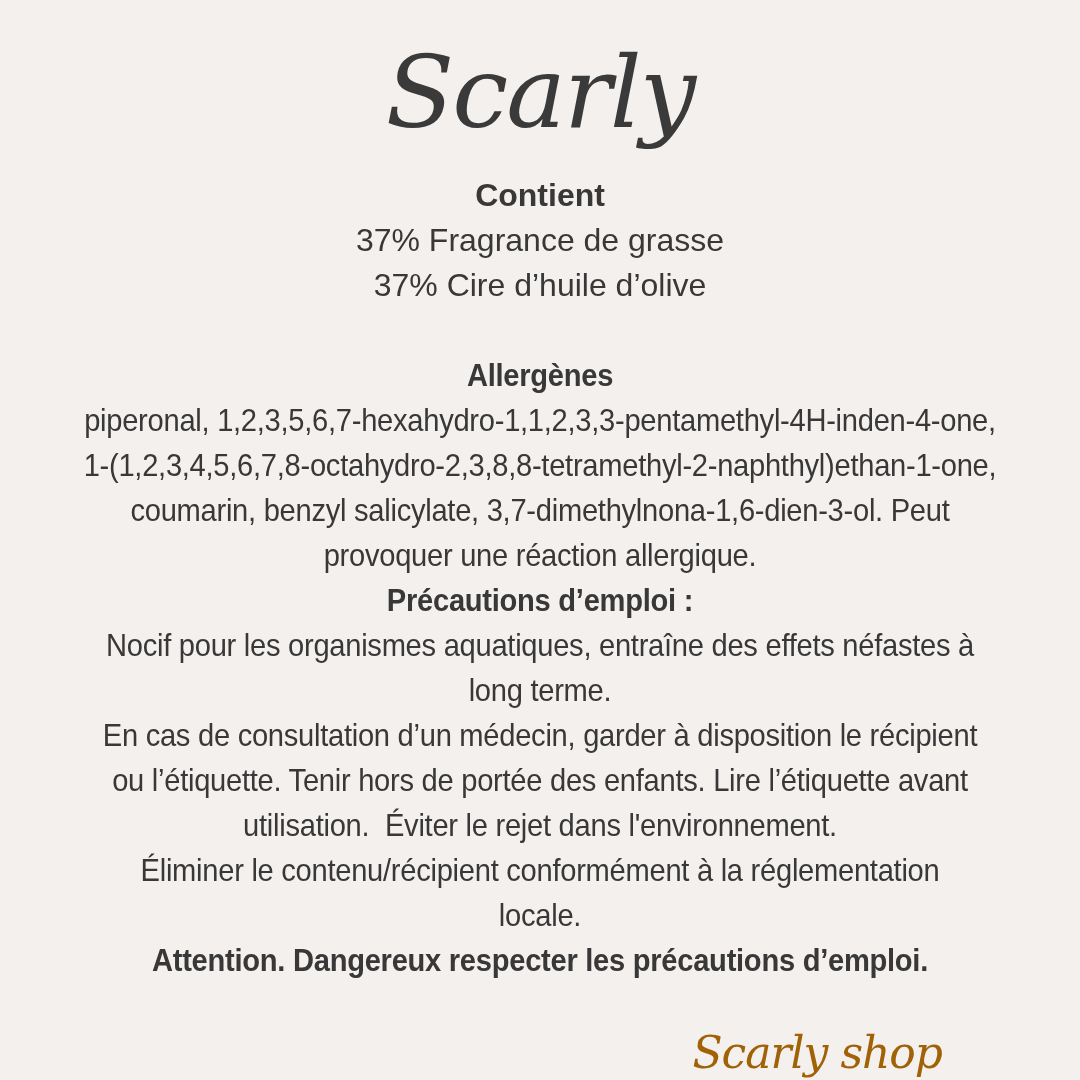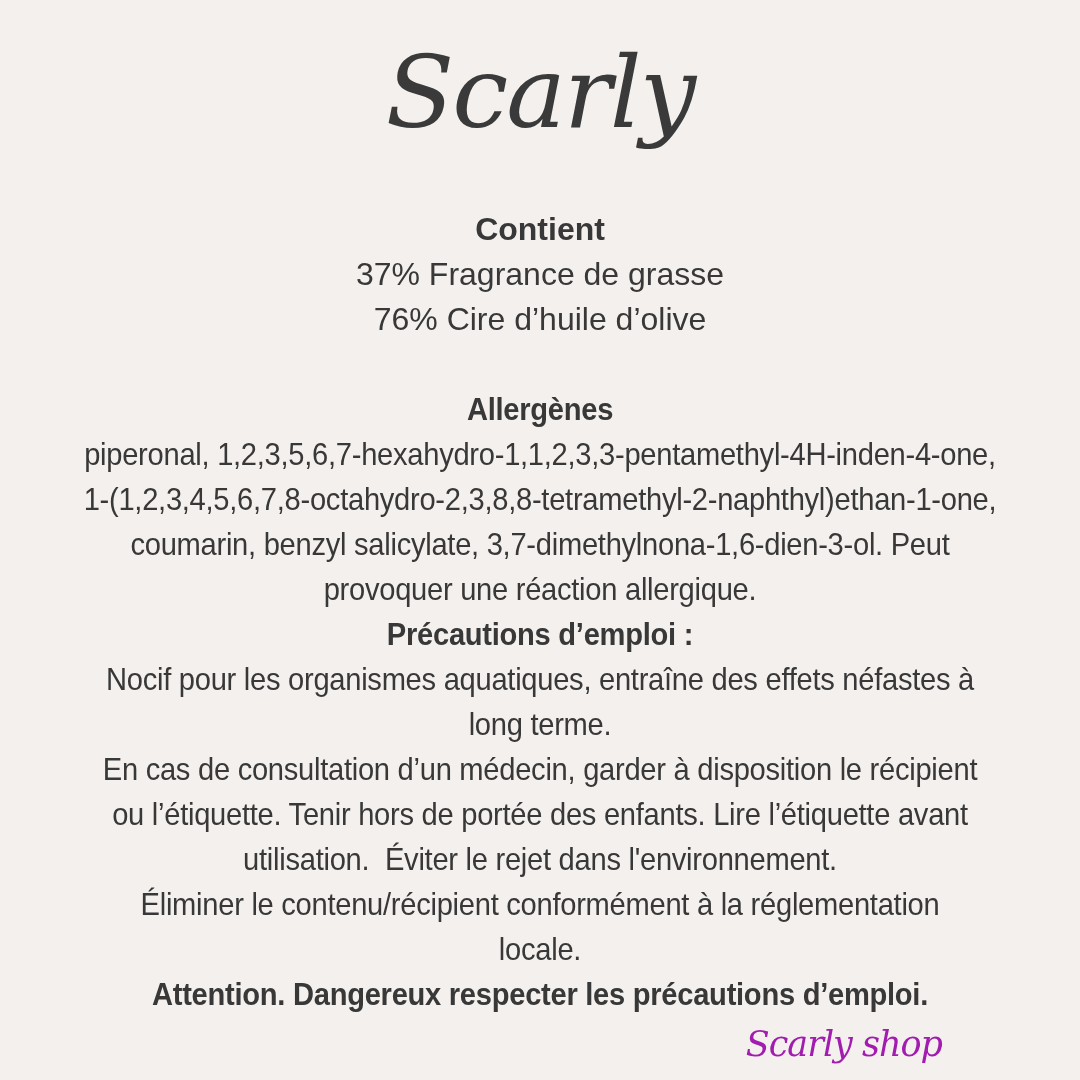--- a/index.html
+++ b/index.html
@@ -28,39 +28,38 @@
     font-weight: 400;
     font-size: 100px;
     line-height: 1.3;
     letter-spacing: -2px;
     color: #3a3a3a;
   }
 
   .signature {
     position: absolute;
     right: 138px;
-    bottom: 16px;
+    bottom: 2px;
     font-family: "DejaVu Serif", serif;
     font-style: italic;
     font-weight: 400;
-    font-size: 35px;
+    font-size: 44px;
     letter-spacing: -1px;
-    color: #a21caf;
+    color: #a16207;
   }
 
   .content {
     position: absolute;
     top: 173px;
     left: 0;
     width: 100%;
     text-align: center;
     font-size: 32px;
     line-height: 45px;
     font-weight: 400;
-    margin-top: 34px;
   }
 
   .line { white-space: pre; }        
   .bold { font-weight: 700; }
 
   
   .cond { transform: scaleX(0.91); transform-origin: 50% 50%; letter-spacing: -0.3px; }
 
   .gap-above { margin-top: 45px; }   
 </style>
@@ -68,21 +67,21 @@
 <body>
 
 <div class="canvas">
 
   <div class="logo">Scarly</div>
 
   <div class="content">
 
     <div class="line bold">Contient</div>
     <div class="line">37% Fragrance de grasse</div>
-    <div class="line">76% Cire d’huile d’olive</div>
+    <div class="line">37% Cire d’huile d’olive</div>
 
     <div class="line bold cond gap-above">Allergènes</div>
     <div class="line cond">piperonal, 1,2,3,5,6,7-hexahydro-1,1,2,3,3-pentamethyl-4H-inden-4-one,</div>
     <div class="line cond">1-(1,2,3,4,5,6,7,8-octahydro-2,3,8,8-tetramethyl-2-naphthyl)ethan-1-one,</div>
     <div class="line cond">coumarin, benzyl salicylate, 3,7-dimethylnona-1,6-dien-3-ol. Peut</div>
     <div class="line cond">provoquer une réaction allergique.</div>
 
     <div class="line bold cond">Précautions d’emploi :</div>
     <div class="line cond">Nocif pour les organismes aquatiques, entraîne des effets néfastes à</div>
     <div class="line cond">long terme.</div>

